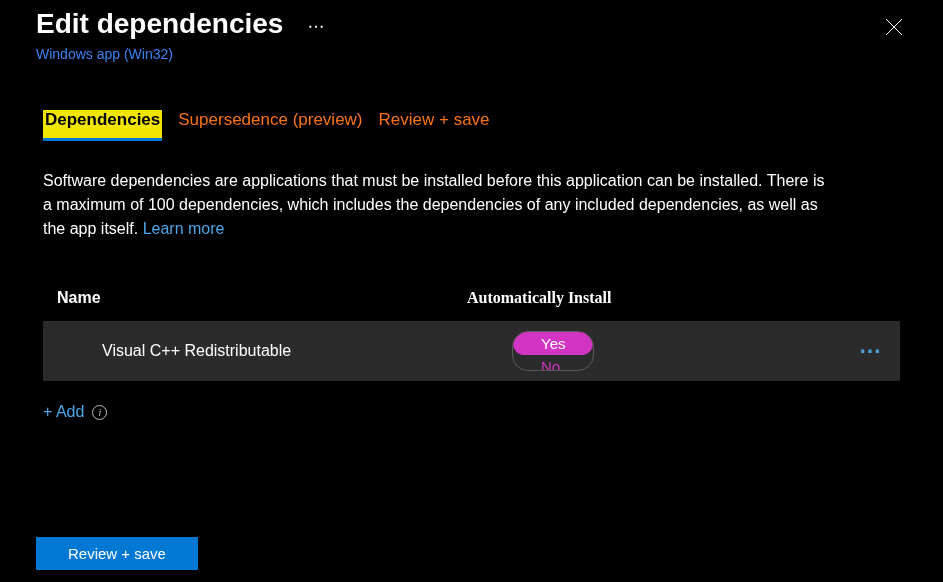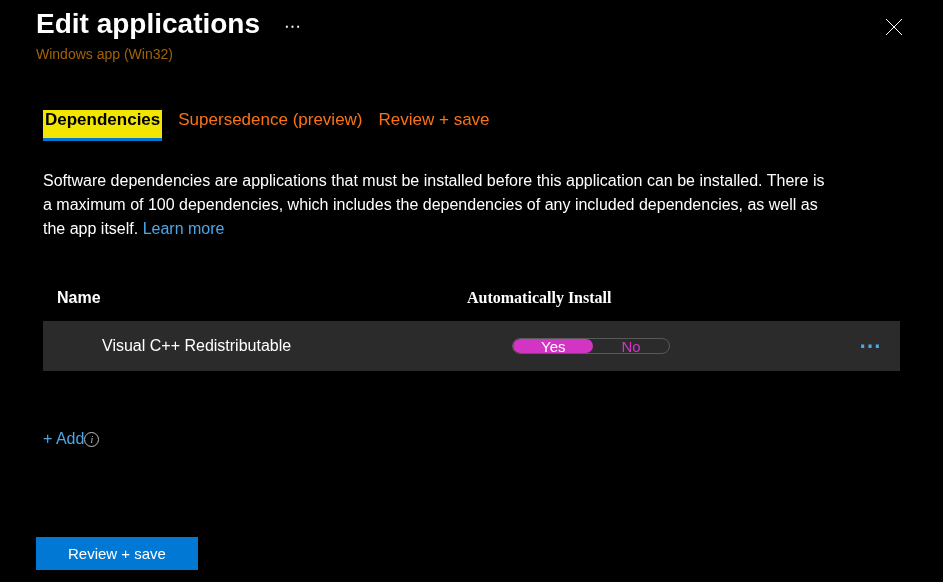--- a/index.html
+++ b/index.html
@@ -53,21 +53,21 @@
     }
     .close-btn svg {
       width: 18px;
       height: 18px;
       stroke: #ffffff;
       stroke-width: 1;
     }
     .subtitle {
       padding: 2px 36px 0 36px;
       font-size: 14px;
-      color: #a16207;
+      color: #3b82f6;
     }
     .tabs {
       display: flex;
       gap: 16px;
       padding: 48px 43px 0 43px;
     }
     .tab {
       font-size: 17px;
       padding-bottom: 8px;
       cursor: pointer;
@@ -126,21 +126,22 @@
       flex: 1;
       display: flex;
       align-items: center;
       justify-content: space-between;
     }
     .toggle {
       display: flex;
       border: 1px solid #595959;
       border-radius: 16px;
       overflow: hidden;
-      height: 16px;
+      height: 40px;
+      flex-direction: column;
     }
     .toggle-yes {
       background: #d235c3;
       color: #fff;
       padding: 3px 28px;
       font-size: 15px;
       cursor: pointer;
       display: flex;
       align-items: center;
       border-radius: 16px;
@@ -158,27 +159,26 @@
       color: #4ca6e8;
       font-size: 22px;
       letter-spacing: 1px;
       cursor: pointer;
       font-weight: bold;
       padding-right: 4px;
     }
     .add-link {
       display: flex;
       align-items: center;
-      gap: 0;
+      gap: 8px;
       padding: 22px 0 0 0;
       margin-left: 43px;
       color: #4ca6e8;
       font-size: 16px;
       cursor: pointer;
-      margin-top: 37px;
     }
     .info-icon {
       width: 15px;
       height: 15px;
       border: 1px solid #bfbfbf;
       border-radius: 50%;
       display: inline-flex;
       align-items: center;
       justify-content: center;
       font-size: 10px;
@@ -209,21 +209,21 @@
       font-size: 15px;
       cursor: pointer;
     }
   </style>
 </head>
 <body>
 
 <div class="panel">
   <div class="header">
     <div class="header-left">
-      <h1 class="title">Edit applications</h1>
+      <h1 class="title">Edit dependencies</h1>
       <span class="more-dots">⋯</span>
     </div>
     <div class="close-btn">
       <svg viewBox="0 0 18 18">
         <line x1="1" y1="1" x2="17" y2="17"></line>
         <line x1="17" y1="1" x2="1" y2="17"></line>
       </svg>
     </div>
   </div>
 

